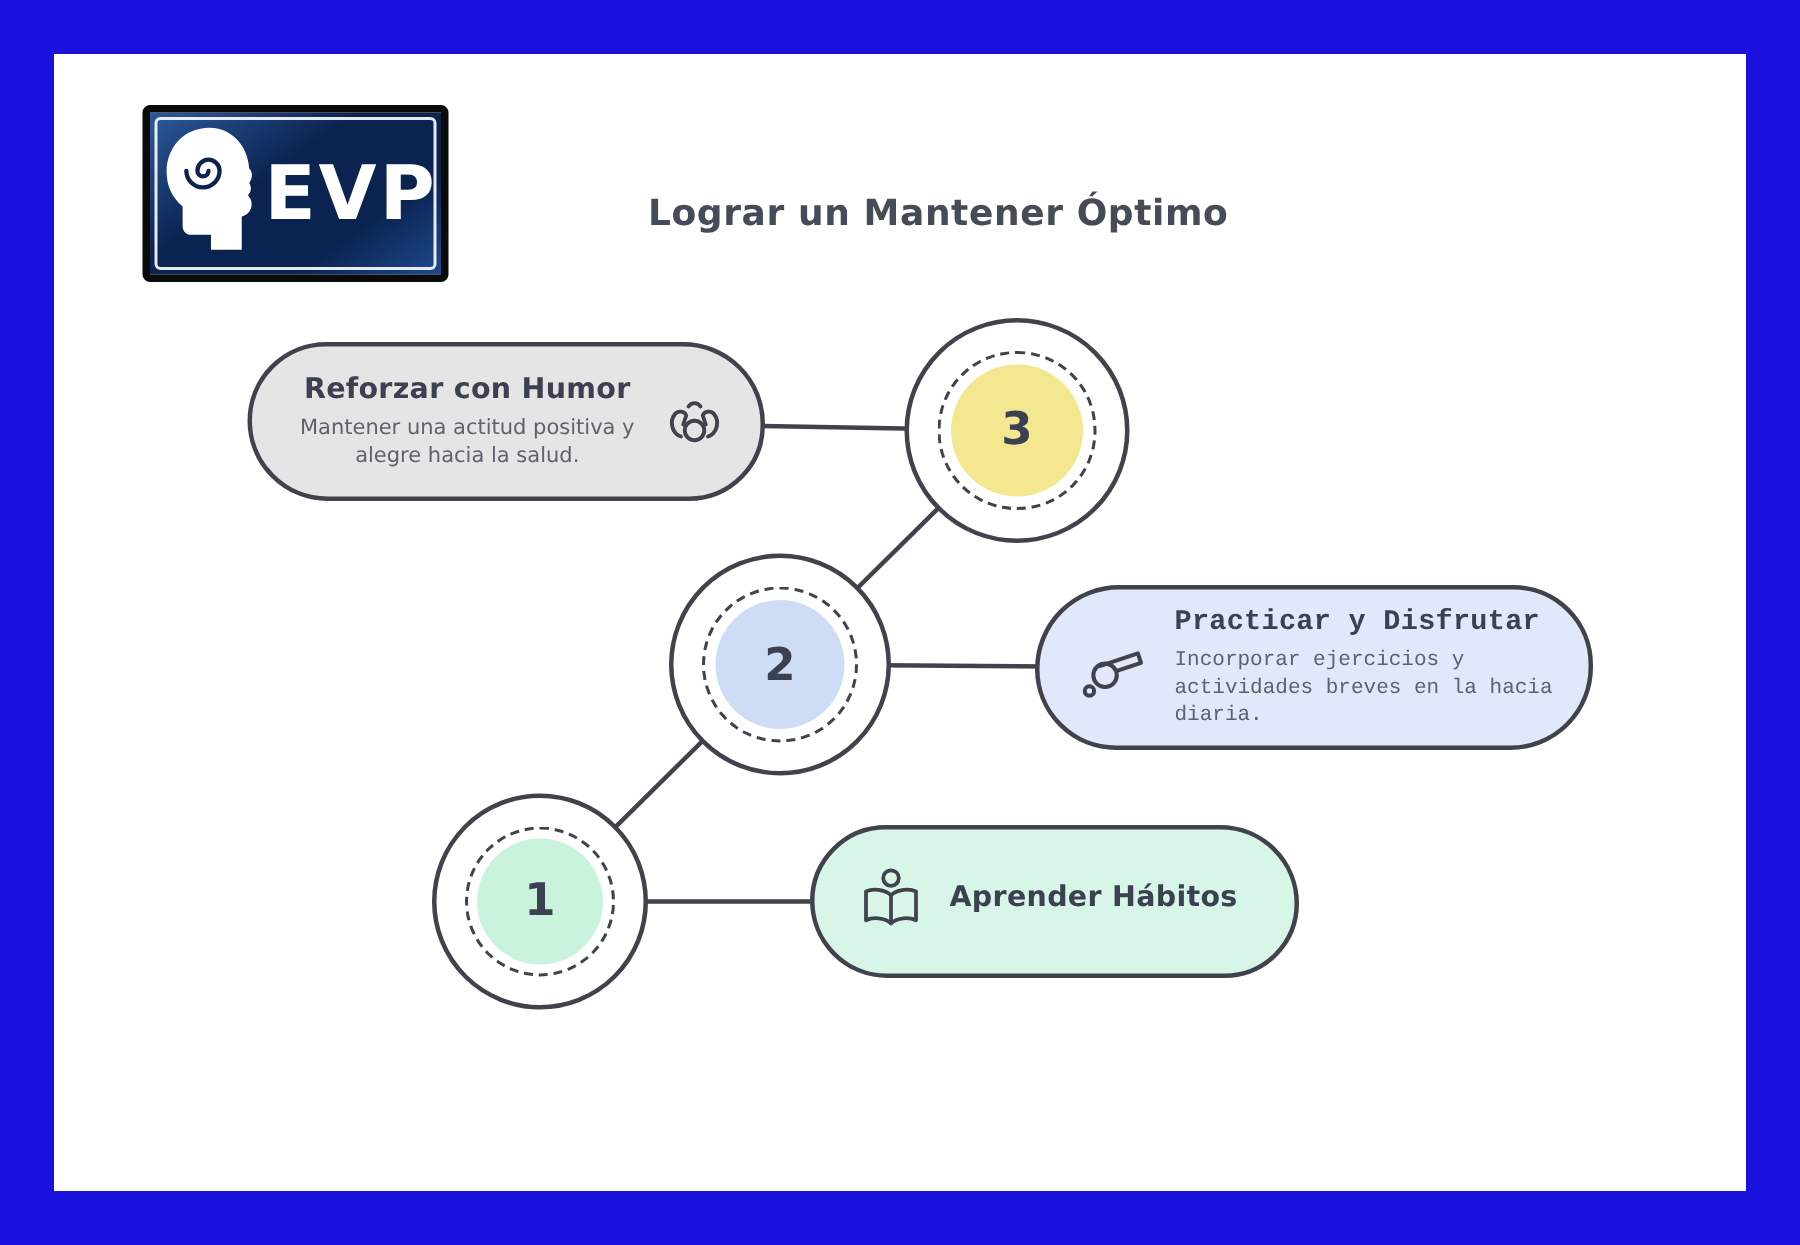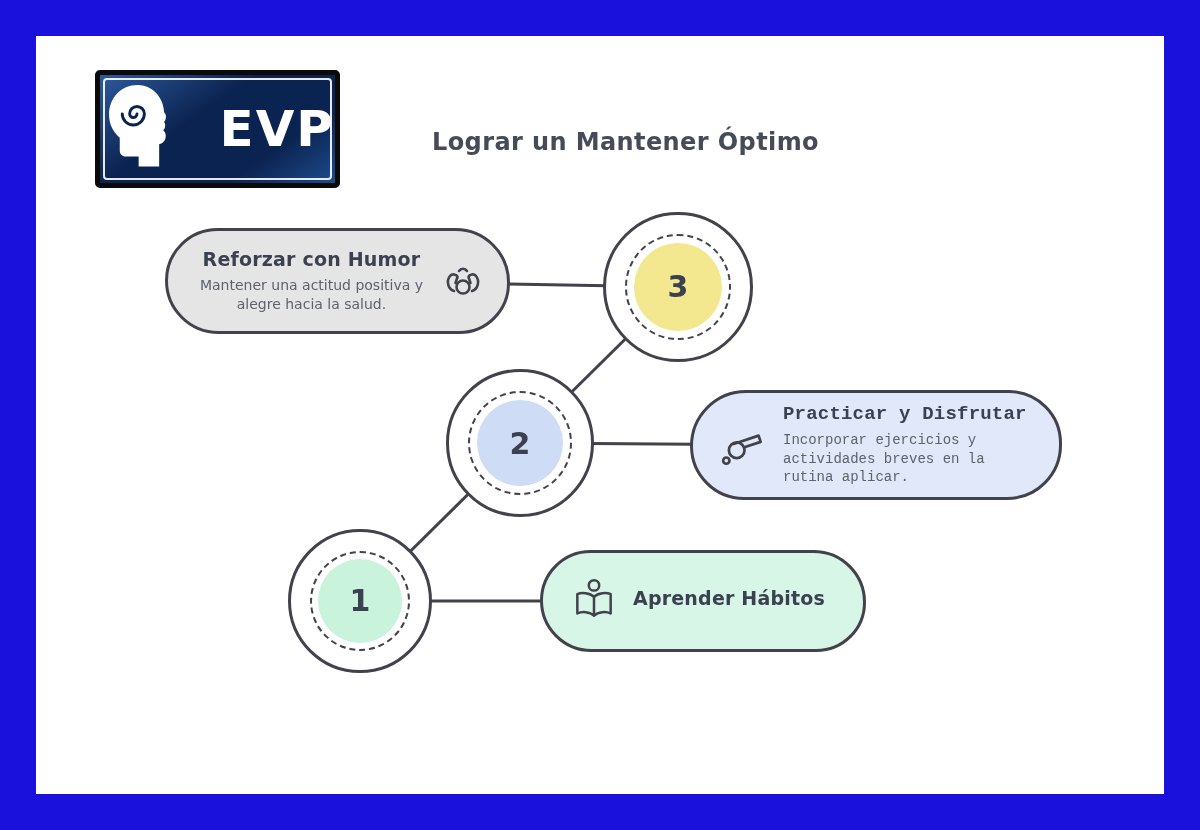--- a/index.html
+++ b/index.html
@@ -12,27 +12,27 @@
   }
   .sheet {
     position: absolute;
     left: 36px; top: 36px; right: 36px; bottom: 36px;
     background: #ffffff;
   }
   
   .logo {
     position: absolute;
     left: 95px; top: 70px;
-    width: 245px; height: 118px;
+    width: 204px; height: 118px;
     background: linear-gradient(145deg, #2d5a9e 0%, #0b2350 40%, #0b2350 72%, #1d4b8e 100%);
     border: 5px solid #0a0a0a;
     border-radius: 5px;
     display: flex;
     align-items: center;
-    justify-content: space-between;
+    justify-content: center;
     gap: 0;
     z-index: 3;
   }
   .logo::before {
     content: "";
     position: absolute;
     inset: 3px;
     border: 2px solid rgba(255,255,255,0.9);
     border-radius: 4px;
     pointer-events: none;
@@ -166,21 +166,21 @@
 <div class="pill pill-2" style="background: rgb(224, 232, 249); font-family: Liberation Mono, monospace;">
   <span class="pill-icon">
     <svg width="50" height="50" viewBox="0 0 48 48" fill="none" stroke="#42424c" stroke-width="2.6" stroke-linecap="round" stroke-linejoin="round">
       <path d="M14 23 L38 15 L40 21 L25 26"></path>
       <circle cx="17" cy="29" r="7.5"></circle>
       <circle cx="7" cy="39" r="3"></circle>
     </svg>
   </span>
   <div class="pill-text">
     <div class="pill-title">Practicar y Disfrutar</div>
-    <div class="pill-desc">Incorporar ejercicios y actividades breves en la rutina aplicar.</div>
+    <div class="pill-desc">Incorporar ejercicios y actividades breves en la hacia diaria.</div>
   </div>
 </div>
 
 <div class="pill pill-1" style="background: rgb(216, 246, 231);">
   <span class="pill-icon">
     <svg width="50" height="50" viewBox="0 0 48 48" fill="none" stroke="#42424c" stroke-width="2.4" stroke-linecap="round" stroke-linejoin="round">
       <circle cx="24" cy="9" r="5"></circle>
       <path d="M24 20 C20 16 12 15.5 8 17.5 L8 36 C12 34 20 34 24 38 C28 34 36 34 40 36 L40 17.5 C36 15.5 28 16 24 20 Z"></path>
       <path d="M24 20 L24 38"></path>
     </svg>

